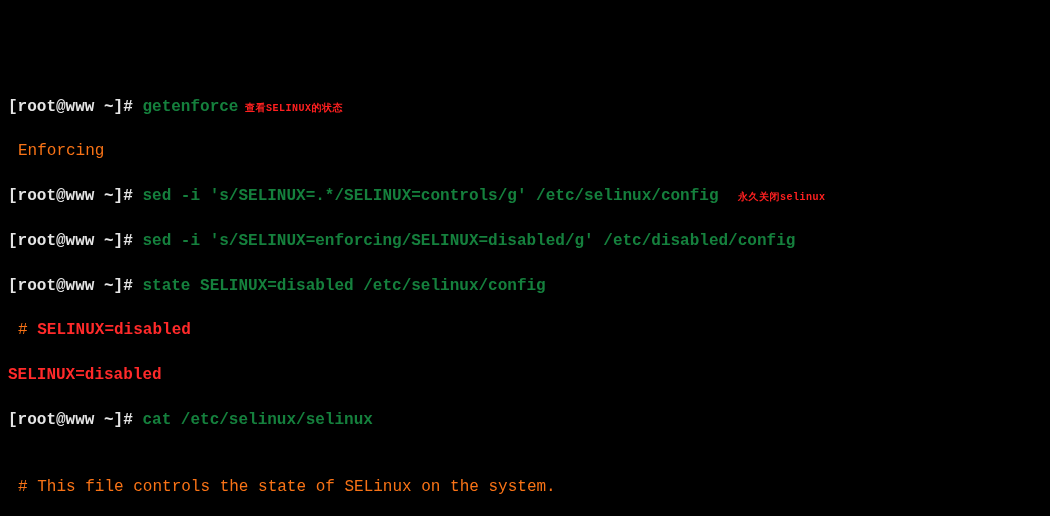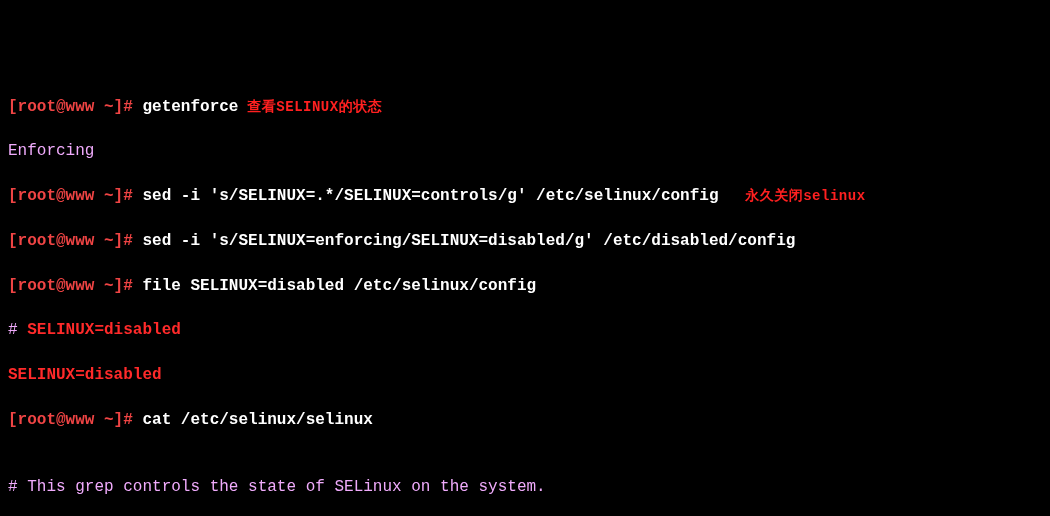--- a/index.html
+++ b/index.html
@@ -12,60 +12,61 @@
       padding: 6px 8px;
       width: 1050px;
       box-sizing: border-box;
       overflow: hidden;
       white-space: pre;
     }
     .line {
       display: block;
     }
     .prompt {
-      color: #ef4444;
+      color: #e5e5e5;
       font-weight: bold;
     }
     .redanno {
       color: #ff2020;
-      font-size: 14px;
+      font-size: 10px;
       font-weight: bold;
       letter-spacing: 0.5px;
     }
     .out {
-      color: #f0abfc;
+      color: #f97316;
+      margin-left: 10px;
     }
     .cmd {
-      color: #ffffff;
+      color: #15803d;
       font-weight: bold;
     }
     .highlight-red-bold {
       color: #ff2a2a;
       font-weight: bold;
     }
     .highlight-red {
       color: #ff2a2a;
       font-weight: bold;
     }
   </style>
 </head>
 <body>
 
 
 
 <span class="line"><span class="prompt">[root@www ~]# </span><span class="cmd">getenforce</span><span class="redanno"> 查看SELINUX的状态</span></span>
 <span class="line out">Enforcing</span>
 <span class="line"><span class="prompt">[root@www ~]# </span><span class="cmd">sed -i 's/SELINUX=.*/SELINUX=controls/g' /etc/selinux/config</span><span class="redanno">   永久关闭selinux</span></span>
 <span class="line"><span class="prompt">[root@www ~]# </span><span class="cmd">sed -i 's/SELINUX=enforcing/SELINUX=disabled/g' /etc/disabled/config</span></span>
-<span class="line"><span class="prompt">[root@www ~]# </span><span class="cmd">file SELINUX=disabled /etc/selinux/config</span></span>
+<span class="line"><span class="prompt">[root@www ~]# </span><span class="cmd">state SELINUX=disabled /etc/selinux/config</span></span>
 <span class="line"><span class="out"># </span><span class="highlight-red-bold">SELINUX=disabled</span></span>
 <span class="line highlight-red">SELINUX=disabled</span>
 <span class="line"><span class="prompt">[root@www ~]# </span><span class="cmd">cat /etc/selinux/selinux</span></span>
 <span class="line out"></span>
-<span class="line out"># This grep controls the state of SELinux on the system.</span>
+<span class="line out"># This file controls the state of SELinux on the system.</span>
 
 
 
 
 
 
 
 
 
 

